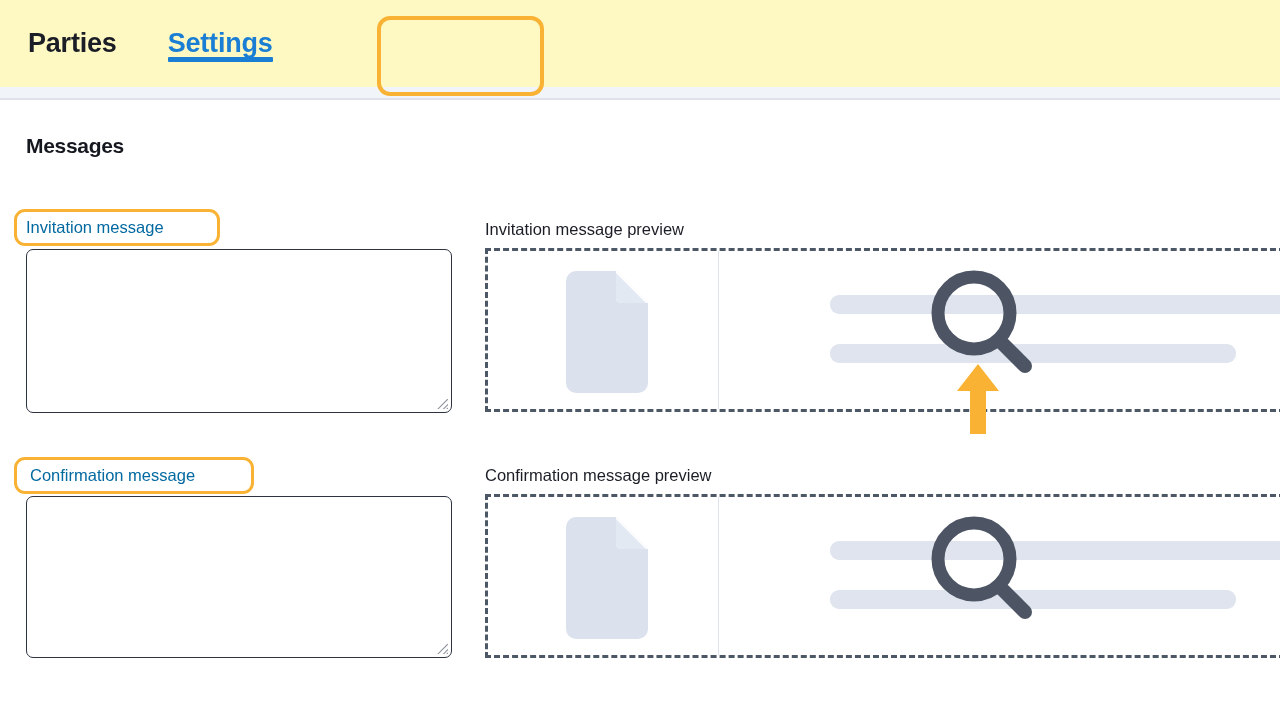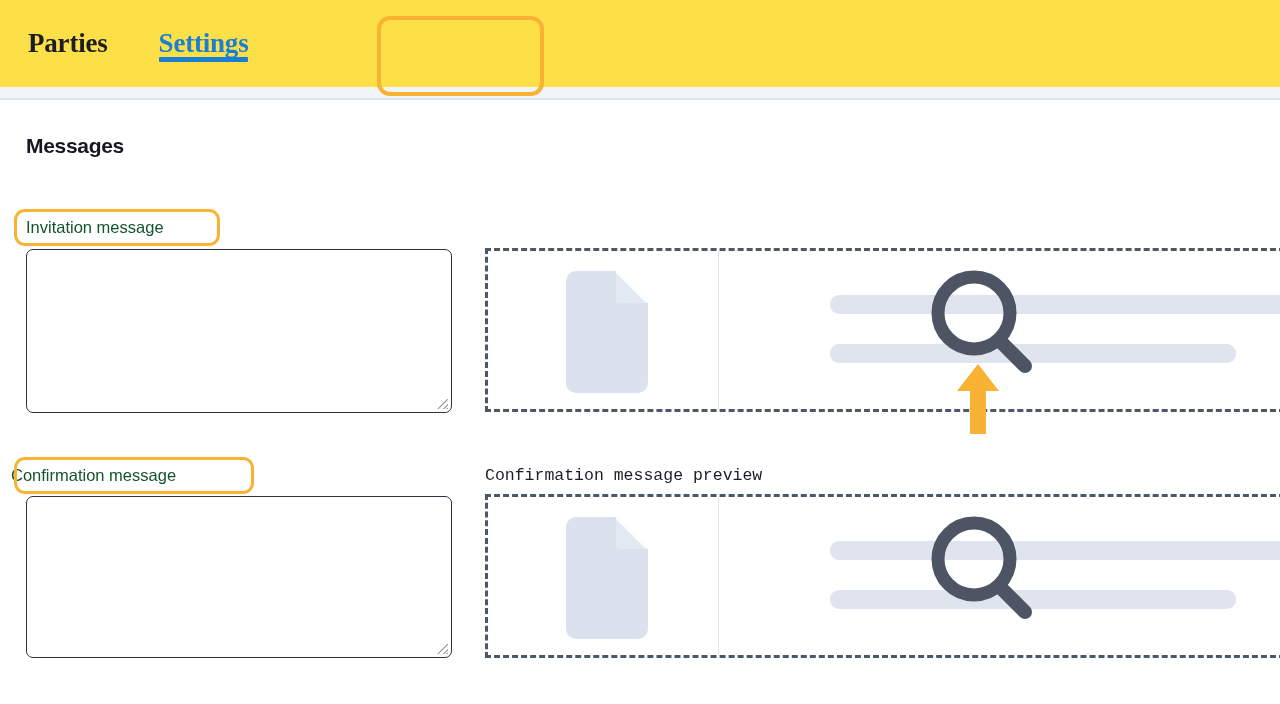--- a/index.html
+++ b/index.html
@@ -8,22 +8,21 @@
     width: 1280px; height: 704px;
     background: #ffffff;
     font-family: "Liberation Sans", sans-serif;
     overflow: hidden;
   }
   #root { position: relative; width: 1280px; height: 704px; background: #fff; }
 
   
   .tabbar {
     position: absolute; left: 0; top: 0; width: 1280px; height: 87px;
-    background: #fde047;
-    font-family: Liberation Serif, serif;
+    background: #fef9c3;
   }
   .tabstrip {
     position: absolute; left: 28px; top: 0; height: 87px;
     display: flex; align-items: center; gap: 0px;
   }
   .tab {
     position: relative;
     font-size: 27px;
     font-weight: 700;
     letter-spacing: -0.2px;
@@ -57,25 +56,25 @@
 
   
   .page-title {
     position: absolute; left: 26px; top: 134px;
     font-size: 21px; font-weight: 700; color: #15181f; letter-spacing: -0.3px;
   }
 
   
   .field-label {
     position: absolute;
-    font-size: 16.5px; color: #14532d; font-weight: 400;
+    font-size: 16.5px; color: #0369a1; font-weight: 400;
     white-space: nowrap;
   }
   .label-invitation { left: 26px; top: 218px; }
-  .label-confirmation { left: 11px; top: 466px; }
+  .label-confirmation { left: 30px; top: 466px; }
 
   .label-highlight {
     position: absolute;
     border: 3.5px solid #f9b233;
     border-radius: 11px;
     pointer-events: none;
     background: transparent;
     z-index: 5;
   }
   .hl-invitation   { left: 14px; top: 209px;  width: 206px; height: 37px; }
@@ -101,21 +100,21 @@
   .resize-grip i:nth-child(1) { width: 15px; right: -2px; bottom: 4px;  transform: rotate(-45deg); }
   .resize-grip i:nth-child(2) { width: 10px; right: -2px; bottom: 1px;  transform: rotate(-45deg); }
   .resize-grip i:nth-child(3) { width: 5px;  right: -1px; bottom: -1px; transform: rotate(-45deg); }
 
   
   .preview-label {
     position: absolute;
     font-size: 16.5px; color: #1b1e26; white-space: nowrap;
   }
   .pl-invitation   { left: 485px; top: 220px; }
-  .pl-confirmation { left: 485px; top: 466px; font-family: Liberation Mono, monospace; }
+  .pl-confirmation { left: 485px; top: 466px; }
 
   .preview-box {
     position: absolute;
     border: 3px dashed #4d5866;
     border-right: none;
     background: #ffffff;
   }
   .pb-invitation   { left: 485px; top: 248px; width: 800px; height: 164px; }
   .pb-confirmation { left: 485px; top: 494px; width: 800px; height: 164px; }
 
@@ -185,20 +184,21 @@
   <div class="label-highlight hl-confirmation"></div>
 
   <div class="textarea ta-confirmation">
     <span class="resize-grip">
       <i></i>
         <i></i>
         <i></i>
     </span>
   </div>
 
+  <div class="preview-label pl-invitation">Invitation message preview</div>
 
   <div class="preview-box pb-invitation">
     <div class="preview-divider"></div>
 
     <svg class="doc-icon" viewBox="0 0 88 122">
       <path d="M6 10 A10 10 0 0 1 16 0 L56 0 L88 32 L88 112 A10 10 0 0 1 78 122 L16 122 A10 10 0 0 1 6 112 Z" fill="#dbe2ed" transform="translate(-3,0)"></path>
       <path d="M53 0 L85 32 L58 32 A5 5 0 0 1 53 27 Z" fill="#ffffff"></path>
       <path d="M53 2 L83 32 L58 32 A5 5 0 0 1 53 27 Z" fill="#e3e9f2"></path>
     </svg>
 

